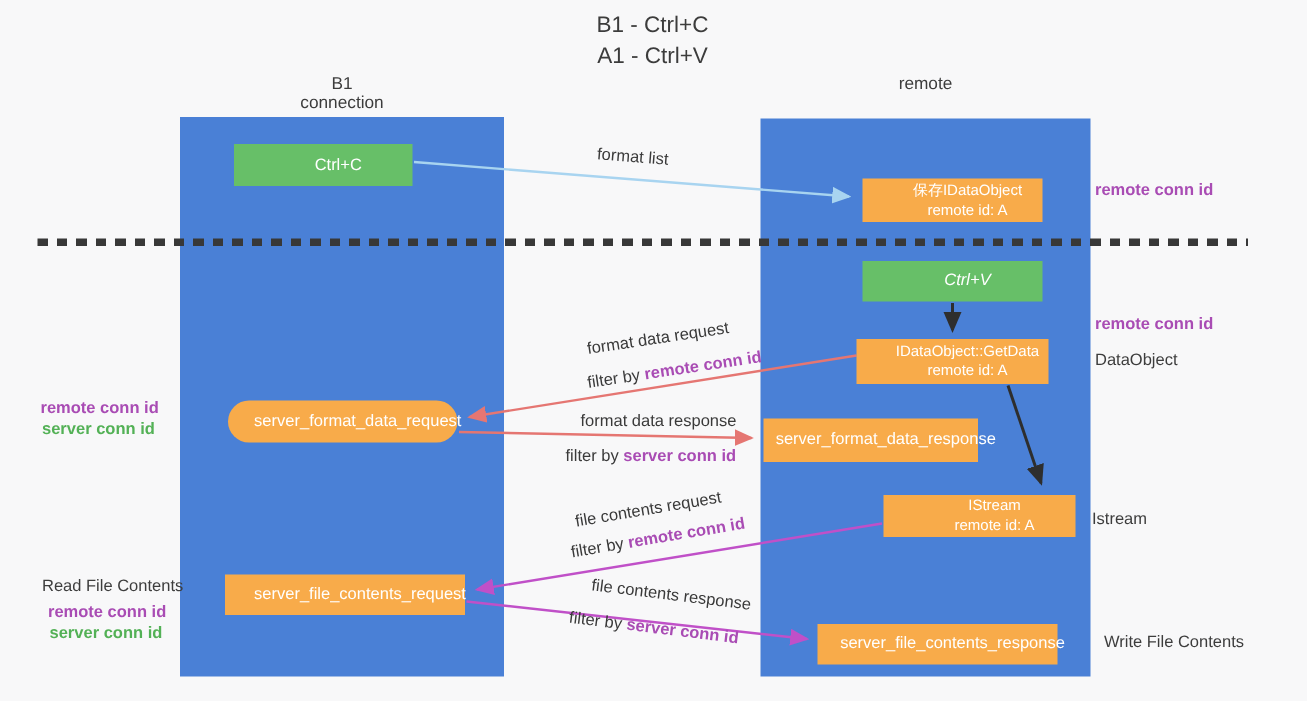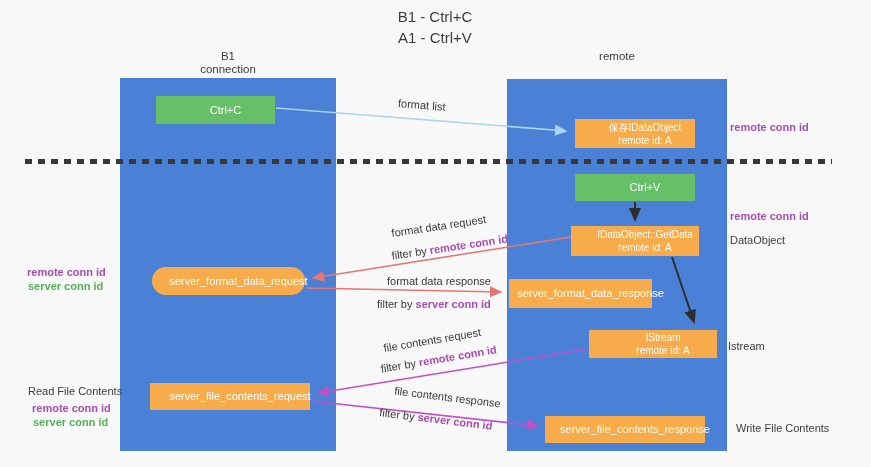--- a/index.html
+++ b/index.html
@@ -95,21 +95,21 @@
 
   <div class="node green" style="left:156px; top:96px; width:119px; height:28px;">
     <div>Ctrl+C</div>
   </div>
 
   <div class="node orange small" style="left:575px; top:119px; width:120px; height:29px;">
     <div>保存IDataObject</div>
     <div>remote id: A</div>
   </div>
 
-  <div class="node green" style="left:575px; top:174px; width:120px; height:27px;">
+  <div class="node green" style="left:575px; top:174px; width:120px; height:27px;font-style:italic;">
     <div>Ctrl+V</div>
   </div>
 
   <div class="node orange small" style="left:571px; top:226px; width:128px; height:30px;">
     <div>IDataObject::GetData</div>
     <div>remote id: A</div>
   </div>
 
   <div class="node orange" style="left:152px; top:267px; width:153px; height:28px;border-radius:14px;">
     <div>server_format_data_request</div>

